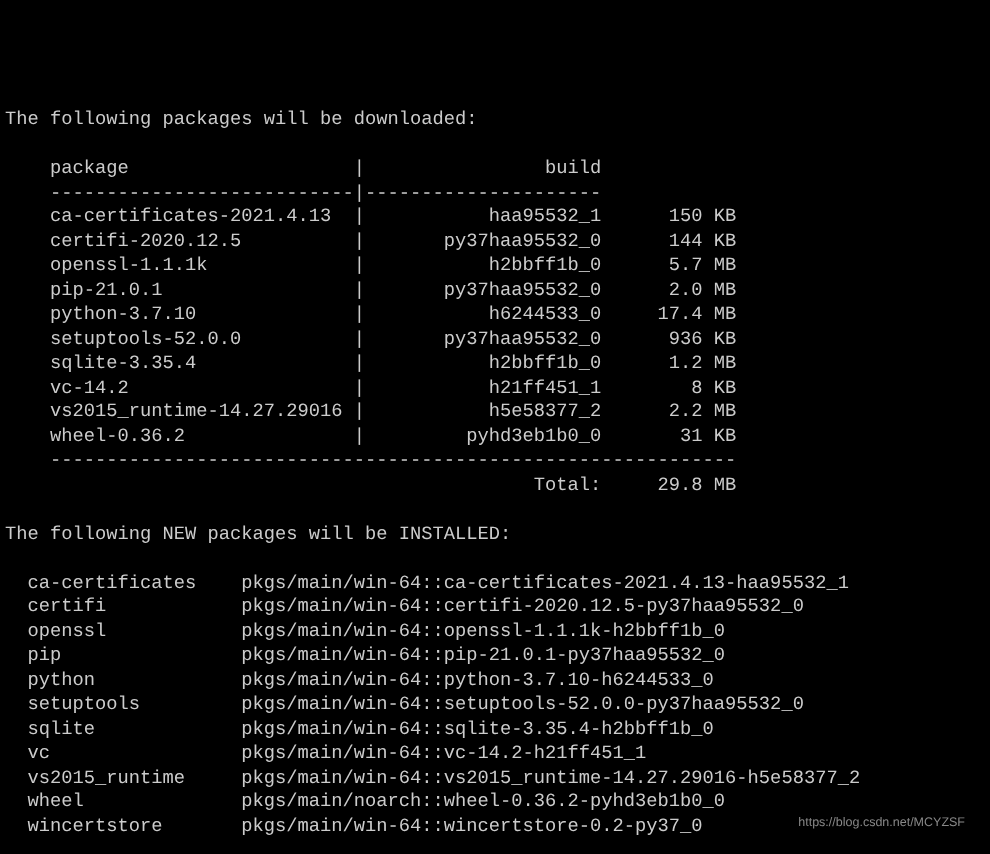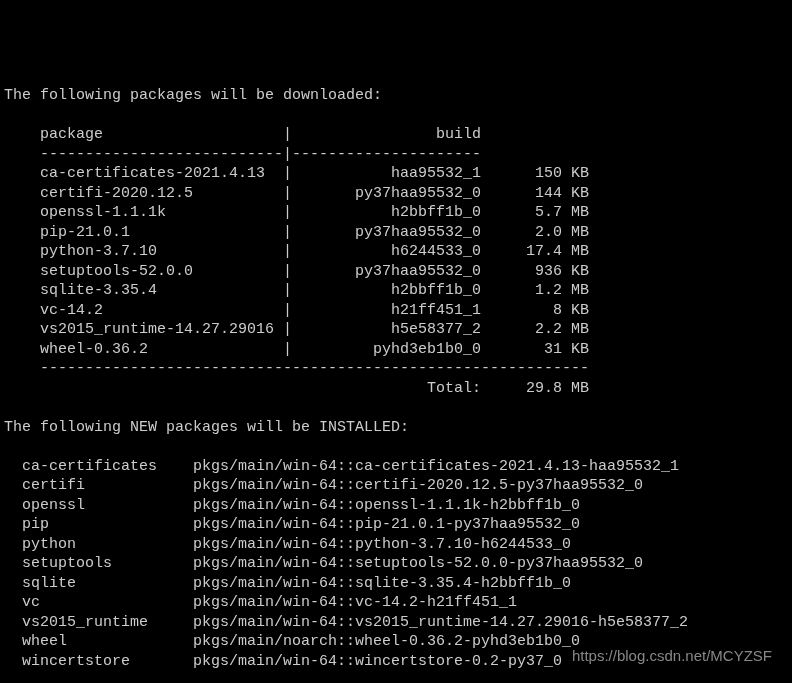--- a/index.html
+++ b/index.html
@@ -18,21 +18,21 @@
       height: 683px;
       overflow: hidden;
       white-space: pre;
     }
     .watermark {
       position: absolute;
       bottom: 18px;
       right: 20px;
       color: #888888;
       font-family: Arial, sans-serif;
-      font-size: 15px;
+      font-size: 10px;
       white-space: normal;
     }
   </style>
 </head>
 <body>
 
 
 
 <div id="terminal">The following packages will be downloaded:
 

